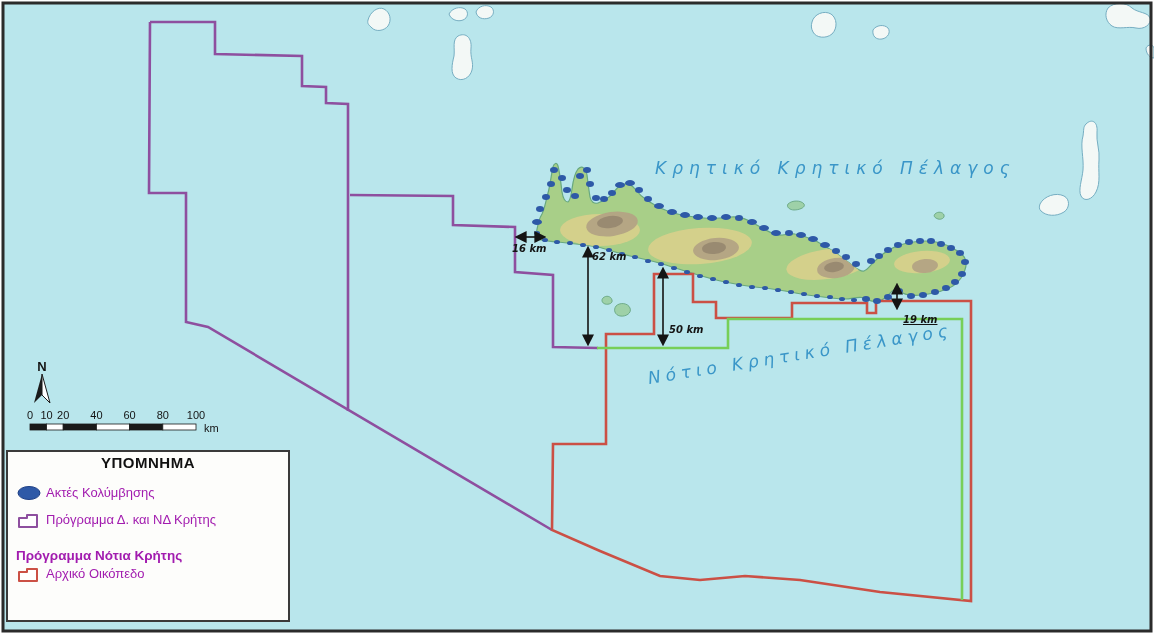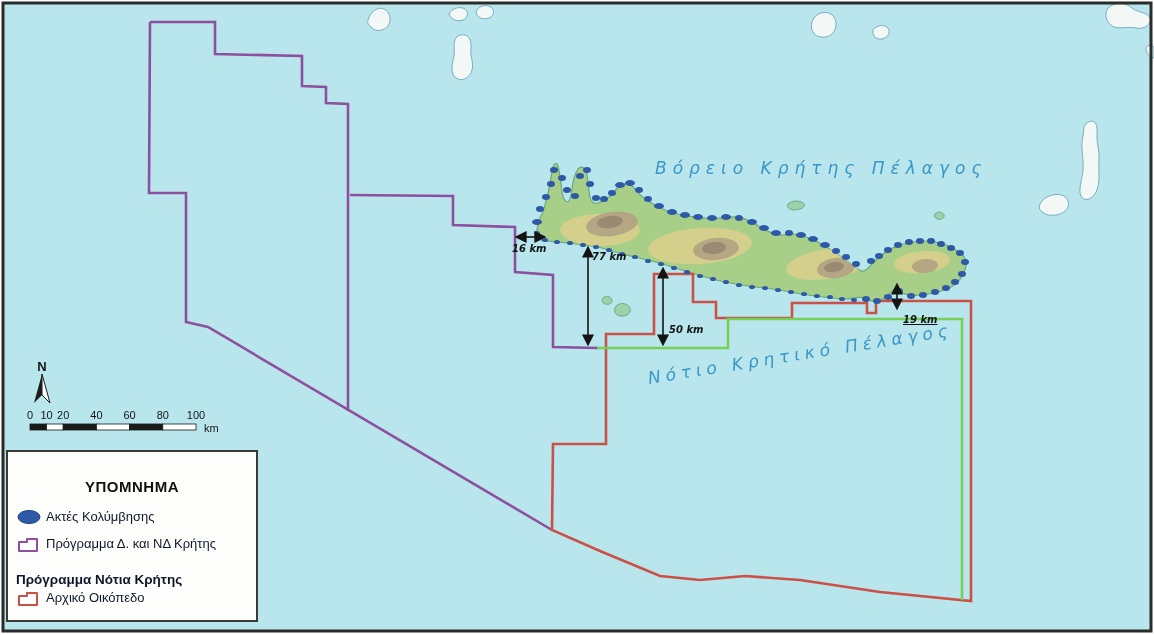--- a/index.html
+++ b/index.html
@@ -4,27 +4,27 @@
 <style>
   html,body{margin:0;padding:0;background:#ffffff;}
   #stage{position:relative;width:1154px;height:635px;background:#ffffff;overflow:hidden;
          font-family:"Liberation Sans",sans-serif;}
   #mapsvg{position:absolute;left:0;top:0;}
   .sea-label{position:absolute;color:#3a96c8;font-family:"DejaVu Sans",sans-serif;
              font-style:italic;font-size:17px;letter-spacing:6px;white-space:nowrap;}
   .sea-label.south{transform:rotate(-9deg);transform-origin:0 50%;letter-spacing:5px;}
   .dist-label{position:absolute;color:#141414;font-family:"DejaVu Sans",sans-serif;
               font-weight:bold;font-style:italic;font-size:10px;white-space:nowrap;}
-  #legend{position:absolute;left:6px;top:450px;width:252px;height:172px;background:#fdfdfb;
-          border:2px solid #3a3a3a;box-sizing:border-box;padding:24px 8px 4px 8px;}
+  #legend{position:absolute;left:6px;top:450px;width:284px;height:172px;background:#fdfdfb;
+          border:2px solid #3a3a3a;box-sizing:border-box;padding:0 8px 4px 8px;}
   #legend .title{text-align:center;font-weight:bold;font-size:15px;color:#111;
                  letter-spacing:0.5px;margin:2px 0 8px 0;}
   .lrow{display:flex;align-items:center;height:27px;}
   .lrow .ic{width:30px;display:flex;justify-content:flex-start;align-items:center;flex:0 0 30px;}
-  .lrow .txt{font-size:13px;color:#0f172a;}
+  .lrow .txt{font-size:13px;color:#a21caf;}
   .lrow.bold .txt{font-weight:bold;font-size:13.5px;margin-top:18px;}
 </style>
 </head>
 <body>
 
 <div id="stage">
 
   <svg id="mapsvg" width="1154" height="635" viewBox="0 0 1154 635">
     <defs>
       <marker id="ah" viewBox="0 0 10 10" refX="8" refY="5" markerWidth="7.5" markerHeight="7.5" orient="auto-start-reverse">
@@ -187,25 +187,25 @@
         <text x="63.199999999999996" y="419" text-anchor="middle" font-size="11" font-family="Liberation Sans,sans-serif" fill="#141414">20</text>
         <text x="96.39999999999999" y="419" text-anchor="middle" font-size="11" font-family="Liberation Sans,sans-serif" fill="#141414">40</text>
         <text x="129.6" y="419" text-anchor="middle" font-size="11" font-family="Liberation Sans,sans-serif" fill="#141414">60</text>
         <text x="162.79999999999998" y="419" text-anchor="middle" font-size="11" font-family="Liberation Sans,sans-serif" fill="#141414">80</text>
         <text x="196" y="419" text-anchor="middle" font-size="11" font-family="Liberation Sans,sans-serif" fill="#141414">100</text>
         <text x="204" y="432" font-size="11" font-family="Liberation Sans,sans-serif" fill="#141414">km</text>
       </g>
     <rect id="frameRect" x="3" y="3" width="1148" height="628" fill="none" stroke="#2b2b2b" stroke-width="3"></rect>
   </svg>
 
-  <div class="sea-label" id="seaN" style="left:655px;top:158px;">Βόρειο Κρήτης Πέλαγος</div>
+  <div class="sea-label" id="seaN" style="left:655px;top:158px;">Κρητικό Κρητικό Πέλαγος</div>
   <div class="sea-label south" id="seaS" style="left:648px;top:368px;">Νότιο Κρητικό Πέλαγος</div>
 
   <div class="dist-label" style="left:512px;top:243px;">16 km</div>
-  <div class="dist-label" style="left:592px;top:251px;">77 km</div>
+  <div class="dist-label" style="left:592px;top:251px;">62 km</div>
   <div class="dist-label" style="left:669px;top:324px;">50 km</div>
   <div class="dist-label" style="left:903px;top:314px;text-decoration:underline;">19 km</div>
 
   <div id="legend">
     <div class="title">ΥΠΟΜΝΗΜΑ</div>
 
     <div class="lrow">
       <span class="ic">
         <svg width="26" height="16">
             <ellipse cx="13" cy="8" rx="11" ry="6.5" stroke="#1d3f85" stroke-width="1" fill="#2e59a7"></ellipse>

